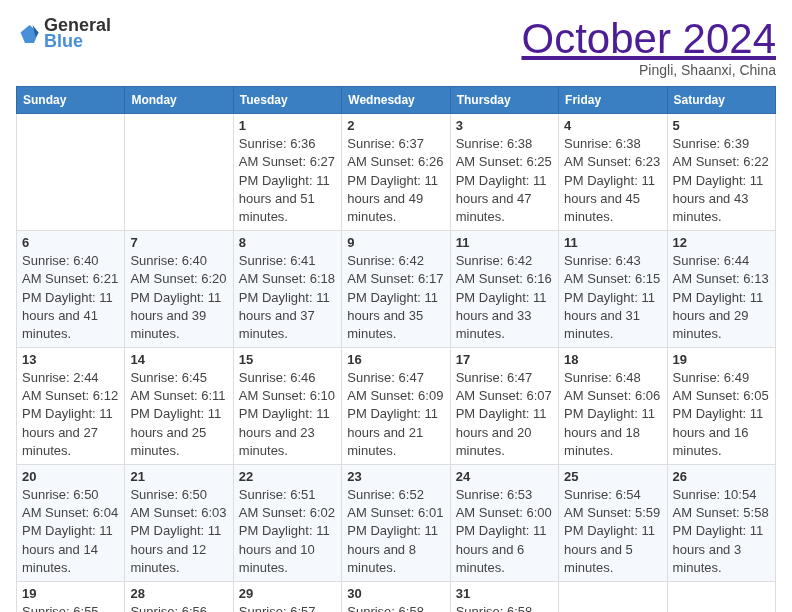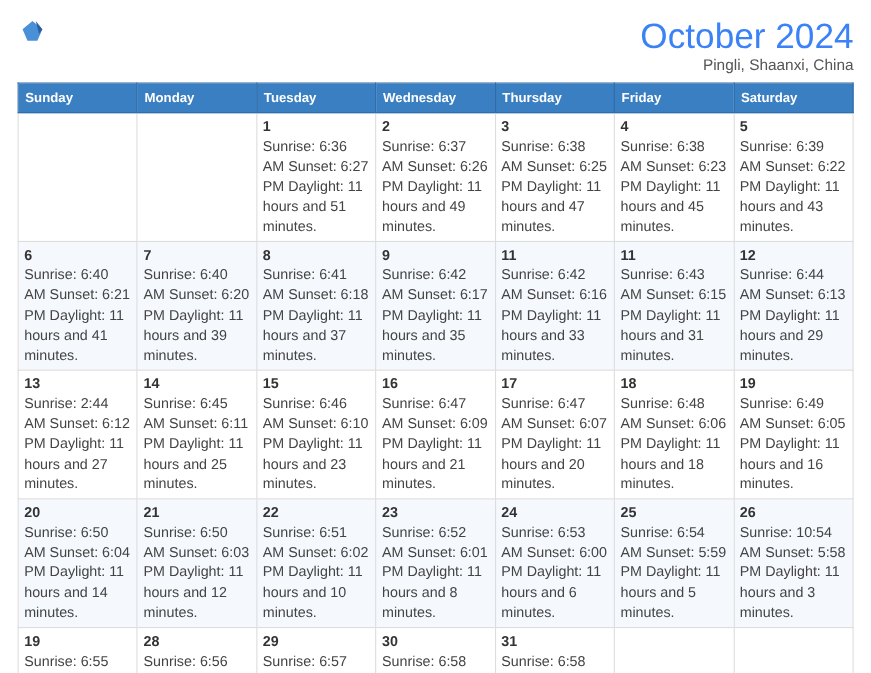--- a/index.html
+++ b/index.html
@@ -35,24 +35,25 @@
       line-height: 1.1;
     }
     .logo-icon {
       width: 24px;
       height: 24px;
     }
     .title-block {
       text-align: right;
     }
     .month-title {
-      font-size: 32px;
+      font-size: 42px;
       font-weight: 300;
-      color: #3b82f6;
+      color: #4c1d95;
       line-height: 1.1;
+      text-decoration: underline;
     }
     .location {
       font-size: 14px;
       color: #555;
     }
     .calendar {
       flex: 1;
       border: 1px solid #ccc;
       border-collapse: collapse;
       width: 100%;
@@ -97,20 +98,24 @@
 <body>
 
 <div class="page">
   <div class="header">
     <div class="logo">
       <svg class="logo-icon" viewBox="0 0 32 32">
         <rect x="0" y="0" width="32" height="32" fill="white"></rect>
         <polygon points="18,4 30,14 24,28 12,28 6,14" fill="#4a90d9"></polygon>
         <polygon points="22,4 30,14 26,20" fill="#2a5fa0"></polygon>
       </svg>
+      <div class="logo-text">
+        <div>General</div>
+        <div style="color:#4a90d9;margin-top:-4px;">Blue</div>
+      </div>
     </div>
     <div class="title-block">
       <div class="month-title">October 2024</div>
       <div class="location">Pingli, Shaanxi, China</div>
     </div>
   </div>
 
   <table class="calendar">
     <thead>
       <tr>

